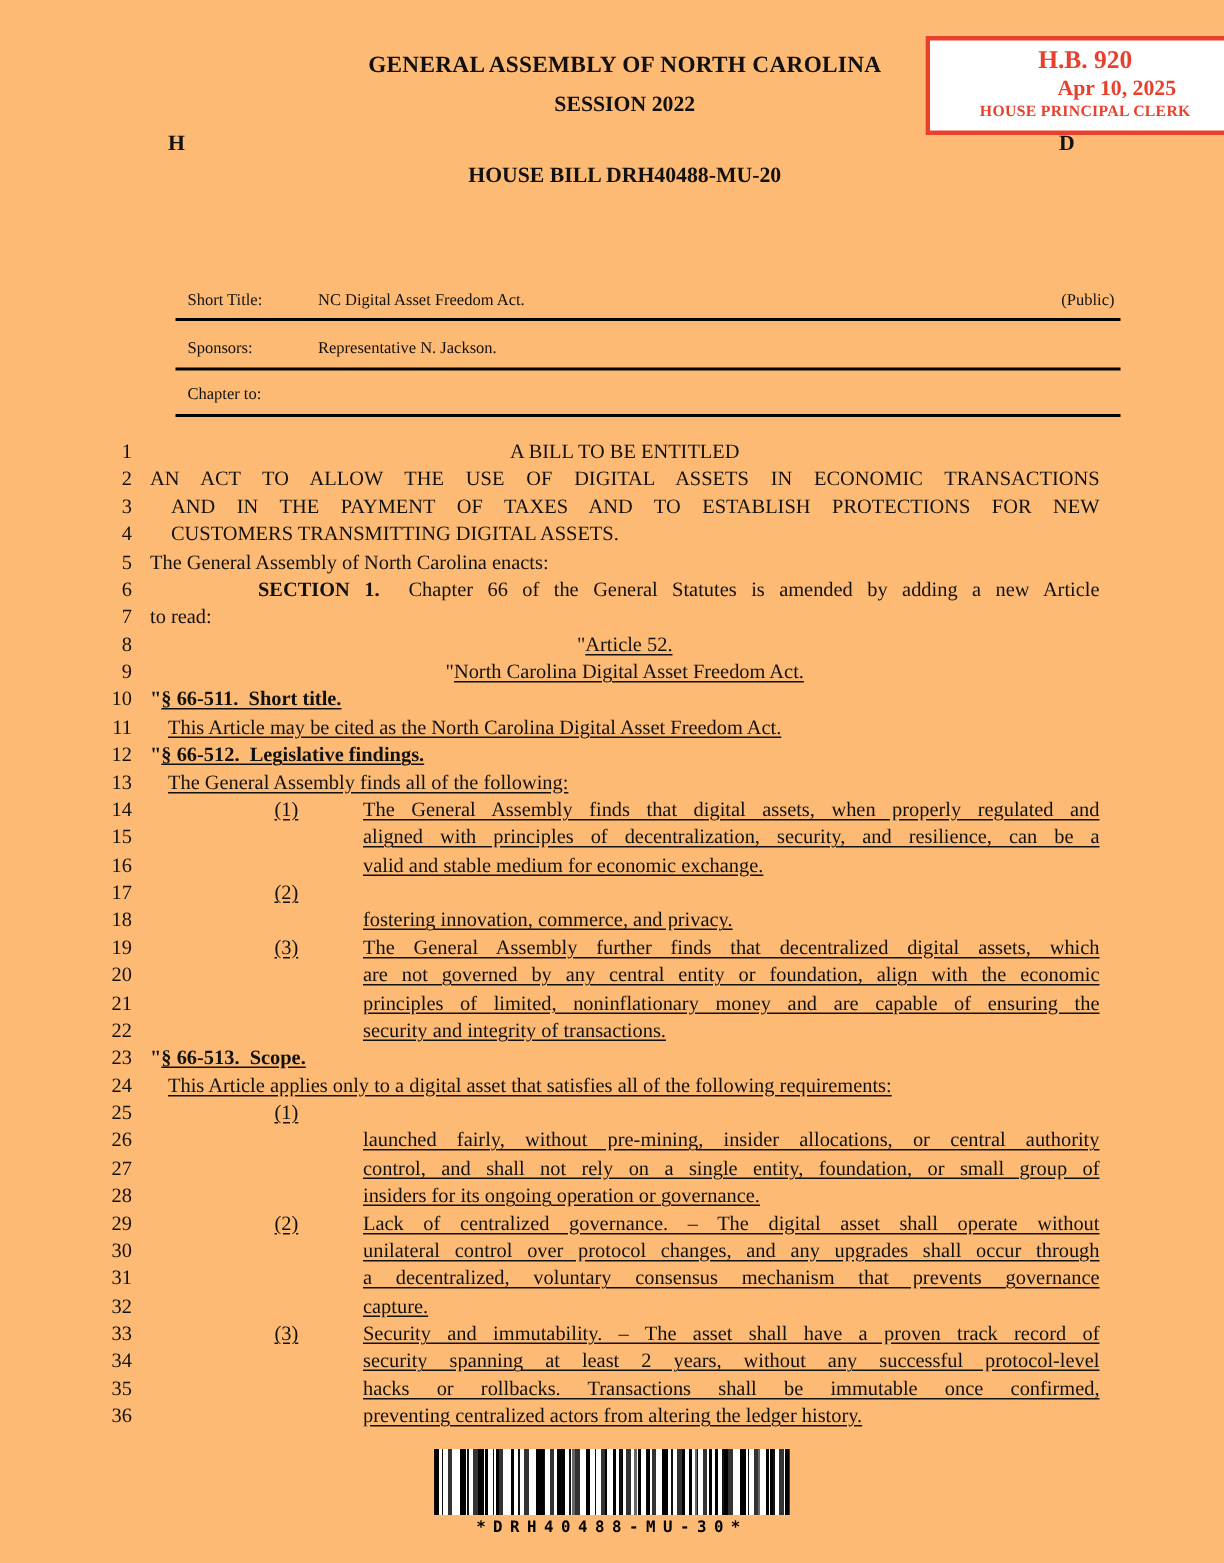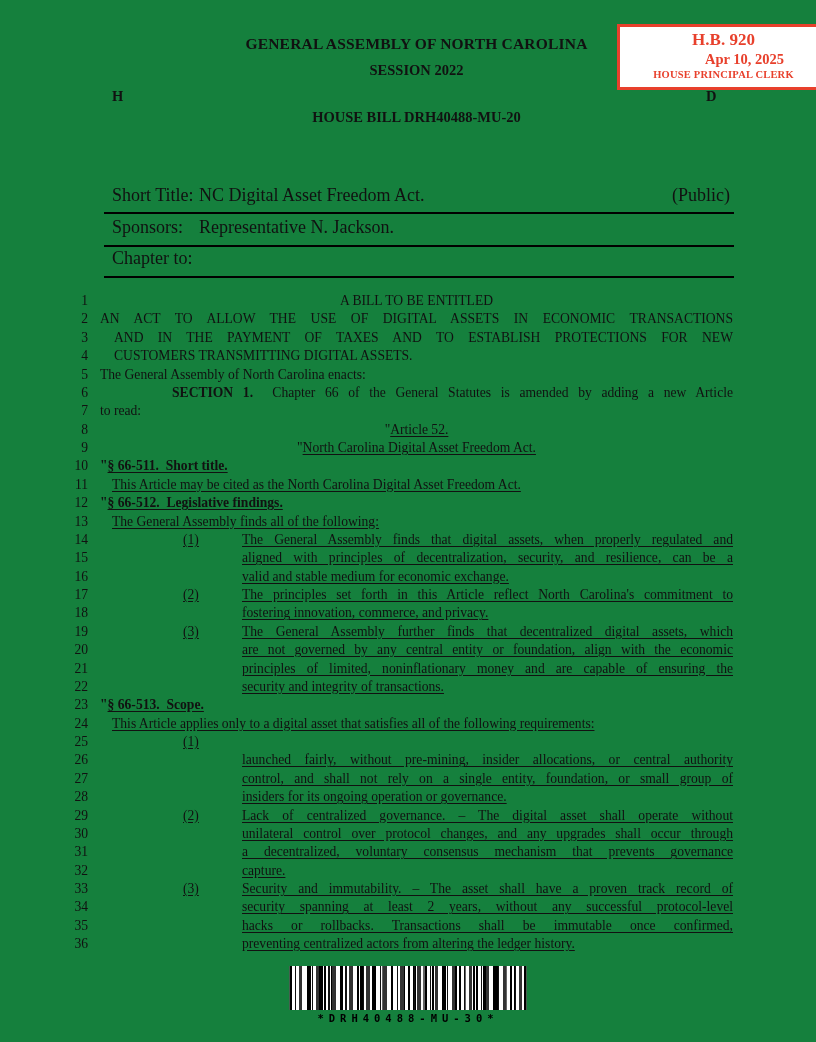--- a/index.html
+++ b/index.html
@@ -1,37 +1,37 @@
 <!DOCTYPE html>
 <html><head>
 <meta charset="utf-8">
 <style>
   html,body { margin:0; padding:0; background:#fff; }
   .page {
-    position:relative; width:816px; height:1042px; background:#15803d;
+    position:relative; width:816px; height:1042px; background:#fdba74;
     font-family:"Liberation Serif", serif; color:#111; overflow:hidden;
   }
   
   .hdr-center { position:absolute; left:100px; width:633px; text-align:center; font-weight:bold; }
   .hdr-assembly { top:35px; font-size:15.5px; letter-spacing:0.2px; }
   .hdr-session  { top:62px; font-size:14.5px; }
   .hdr-billline { top:109px; font-size:14.5px; }
   .chamber { position:absolute; top:88px; font-weight:bold; font-size:14.5px; }
   .chamber-h { left:112px; }
   .chamber-d { left:706px; }
   
   .stamp {
     position:absolute; left:617px; top:24px; width:213px; height:66px; box-sizing:border-box;
     border:3px solid; text-align:center; background:#fff; padding-top:3px;
   }
   .stamp-bill  { font-weight:bold; font-size:17px;  line-height:20px; }
   .stamp-date  { font-weight:bold; font-size:14.5px; line-height:18px;padding-left:42px; }
   .stamp-clerk { font-weight:bold; font-size:10.5px; line-height:13px; letter-spacing:0.2px; }
   
-  .info-table { position:absolute; left:104px; top:178px; width:630px; font-size:18px; }
+  .info-table { position:absolute; left:117px; top:178px; width:630px; font-size:11px; }
   .info-row { display:flex; border-bottom:2px solid #000; align-items:flex-end; }
   .info-row-1 { height:28px; padding-bottom:6px; }
   .info-row-2 { height:24px; padding-bottom:7px; }
   .info-row-3 { height:22px; padding-bottom:7px; }
   .info-label { flex:0 0 95px; padding-left:8px; box-sizing:border-box; }
   .info-value { flex:1; }
   .info-right { flex:0 0 auto; padding-right:4px; }
   
   .body-lines { position:absolute; left:55px; top:292px; width:678px; font-size:13.6px; }
   .line { display:flex; height:18.38px; line-height:18.38px; }
@@ -165,21 +165,20 @@
       <div class="line">
         <div class="ln">16</div>
         <div class="lc itemcont">
           <div class="itext"><span class="u">valid and stable medium for economic exchange.</span></div>
         </div>
       </div>
       <div class="line">
         <div class="ln">17</div>
         <div class="lc item">
           <span class="marker u">(2)</span>
-          <div class="itext just"><span class="u">The principles set forth in this Article reflect North Carolina's commitment to</span></div>
         </div>
       </div>
       <div class="line">
         <div class="ln">18</div>
         <div class="lc itemcont">
           <div class="itext"><span class="u">fostering innovation, commerce, and privacy.</span></div>
         </div>
       </div>
       <div class="line">
         <div class="ln">19</div>

